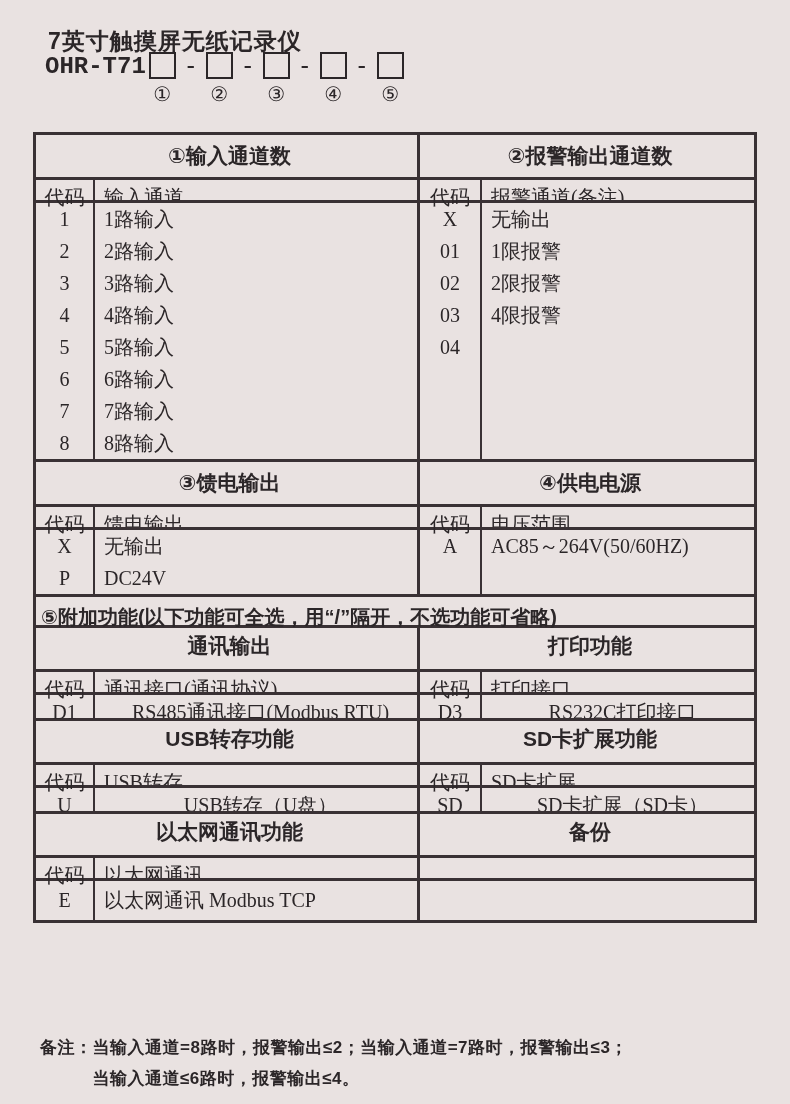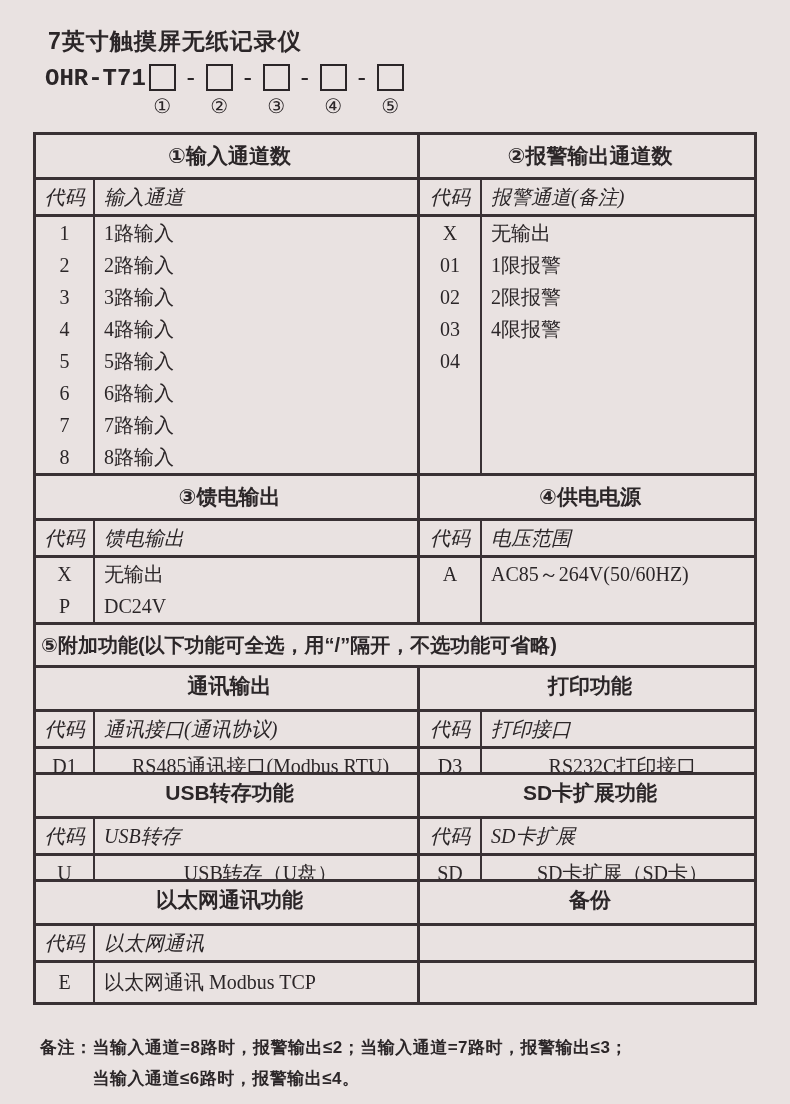--- a/index.html
+++ b/index.html
@@ -12,21 +12,21 @@
   }
   .page{position:relative;width:790px;height:1104px;}
 
   
   .title{
     margin:0;
     position:absolute;left:48px;top:26px;
     font-size:23px;font-weight:bold;letter-spacing:1px;
   }
   .model-assembly{
-    position:absolute;left:45px;top:64px;
+    position:absolute;left:45px;top:52px;
     display:flex;align-items:flex-start;
   }
   .m-prefix{
     font-family:"Liberation Mono","DejaVu Sans Mono",monospace;
     font-weight:bold;font-size:24px;line-height:29px;
     letter-spacing:0px;margin-right:3px;
   }
   .m-unit{display:flex;flex-direction:column;align-items:center;}
   .m-box{
     width:23px;height:23px;
@@ -55,26 +55,26 @@
   .half-r{flex:1;}
 
   .sec-title{
     font-size:21px;font-weight:bold;
     line-height:42px;height:42px;
     padding-left:6px;white-space:nowrap;overflow:hidden;text-align:center;
   }
   .sec-title.short{line-height:36px;height:41px;}
   .full-title{
     font-size:20px;font-weight:bold;
-    line-height:40px;height:40px;padding-left:5px;white-space:nowrap;
+    line-height:40px;height:28px;padding-left:5px;white-space:nowrap;
   }
 
   .serif{font-family:"Liberation Serif","DejaVu Serif",serif;}
 
-  .col-hdr{display:flex;height:34px;font-style:italic;}
+  .col-hdr{display:flex;height:20px;}
   .col-hdr .code-cellh{
     line-height:34px;text-align:center;font-size:20px;
   }
   .col-hdr .desc-cellh{
     line-height:34px;font-size:20px;padding-left:9px;flex:1;
     white-space:nowrap;overflow:hidden;
   }
   .body{display:flex;}
   .code-col-l{width:57px;border-right:2px solid #393134;}
   .code-col-r{width:60px;border-right:2px solid #393134;}

